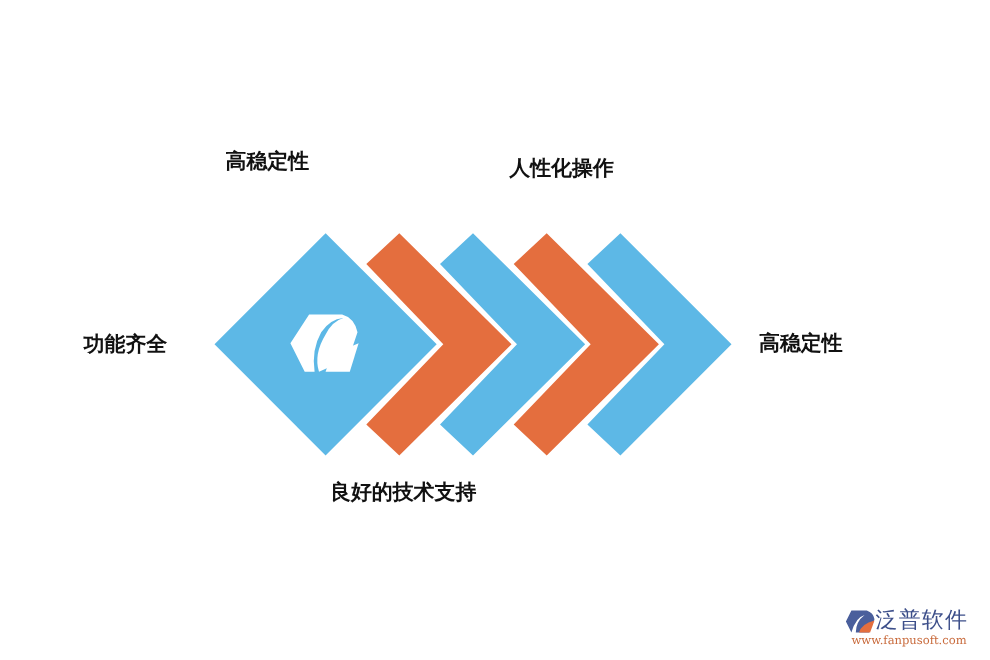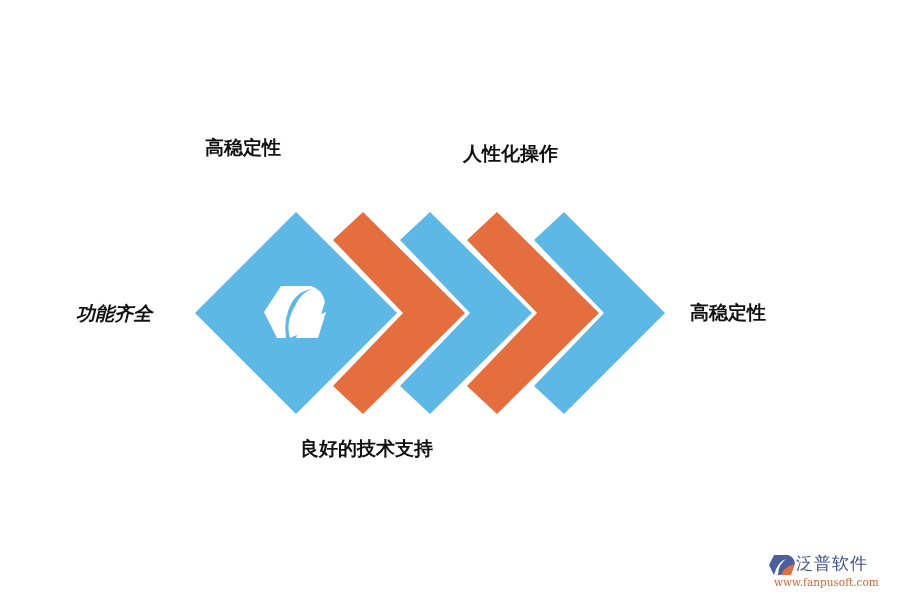--- a/index.html
+++ b/index.html
@@ -1,41 +1,41 @@
 <!DOCTYPE html>
 <html><head>
 <meta charset="utf-8">
 <style>
   html,body{margin:0;padding:0;background:#fff;}
   body{width:900px;height:600px;position:relative;overflow:hidden;font-family:"DejaVu Sans",sans-serif;}
   .label{position:absolute;font-size:19px;font-weight:bold;color:#111;white-space:nowrap;line-height:24px;}
   svg.diagram{position:absolute;left:0;top:0;}
   .logo{position:absolute;left:766px;top:551px;width:126px;height:42px;}
-  .logo-cn{position:absolute;left:30px;top:0;font-size:17px;color:#3d4f8a;letter-spacing:1px;line-height:24px;}
+  .logo-cn{position:absolute;left:30px;top:0;font-size:20px;color:#3d4f8a;letter-spacing:1px;line-height:24px;}
   .logo-url{position:absolute;left:8px;top:24px;font-size:10.5px;color:#c8693a;font-family:"DejaVu Serif",serif;line-height:14px;text-align:right;}
 </style>
 </head>
 <body>
 
 <svg class="diagram" width="900" height="600">
 
   <polygon points="296,212 397,313 296,414 195,313" fill="#5db8e6"></polygon>
 
   <g fill="#fff">
     <path d="M281,286 L311,286 Q322,289 325,302 L317,326 L290,338 Q285,322 296,304 Q302,292 312,289 Q300,290 292,302 Q283,318 286,338 L277,338 L264,312 Z"></path>
     <path d="M296,338 Q300,322 326,312 L318,338 Z"></path>
   </g>
 
   <polygon points="363,212 465,313 363,414 333,386 403,313 333,240" fill="#e46e3e"></polygon>
   <polygon points="430,212 532,313 430,414 400,386 470,313 400,240" fill="#5db8e6"></polygon>
   <polygon points="497,212 599,313 497,414 467,386 537,313 467,240" fill="#e46e3e"></polygon>
   <polygon points="564,212 665,313 564,414 534,386 604,313 534,240" fill="#5db8e6"></polygon>
 </svg>
 
-<div class="label" style="left:76px;top:301px;font-style:italic;">功能齐全</div>
+<div class="label" style="left:76px;top:301px;">功能齐全</div>
 <div class="label" style="left:205px;top:135px;">高稳定性</div>
 <div class="label" style="left:463px;top:141px;">人性化操作</div>
 <div class="label" style="left:300px;top:436px;">良好的技术支持</div>
 <div class="label" style="left:690px;top:301px;font-family:Liberation Serif, serif;">高稳定性</div>
 
 <div class="logo">
   <svg width="30" height="24" style="position:absolute;left:2px;top:2px;">
     <path d="M6,2 L20,2 Q26,4 27,10 L22,22 L10,22 Q10,12 18,6 Q10,8 6,22 L1,12 Z" fill="#4a5f9c"></path>
     <path d="M13,22 Q15,14 27,11 L23,22 Z" fill="#e46e3e"></path>
   </svg>

